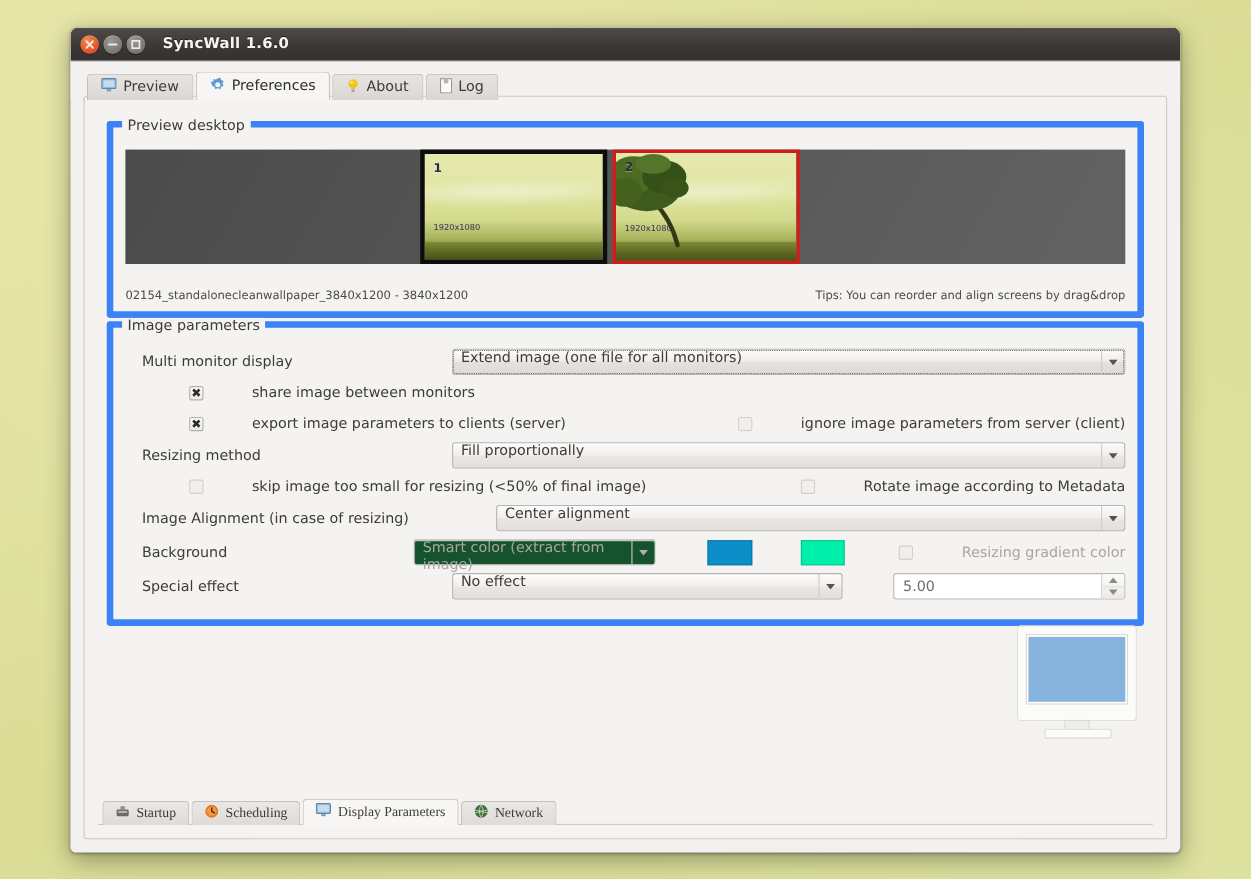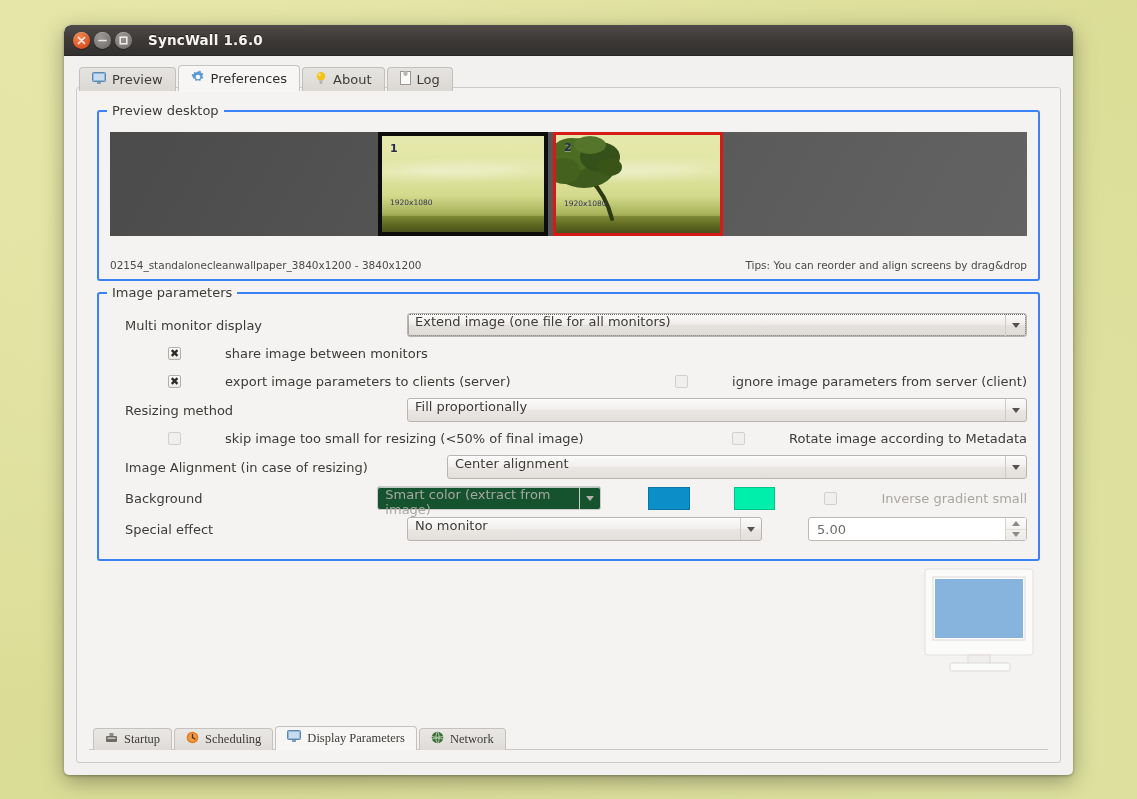--- a/index.html
+++ b/index.html
@@ -65,21 +65,21 @@
     border-color:#c6c3c0;
   }
   .tab.active:after{content:"";position:absolute;left:0;right:0;bottom:-1px;height:2px;background:#f7f6f5;}
 
   .panel{
     position:absolute;left:12px;top:62px;right:12px;bottom:12px;
     background:#f4f3f2;border:1px solid #cdcac7;border-radius:3px;
   }
 
   
-  .group{position:absolute;border:2px solid #3b82f6;border-radius:3px;}
+  .group{position:absolute;border:6px solid #3b82f6;border-radius:3px;}
   .group-title{
     position:absolute;top:-9px;left:8px;background:#f4f3f2;
     padding:0 5px;font-size:13px;color:#3c3b37;
   }
   #grp-preview{left:20px;top:22px;right:20px;height:167px;}
   #grp-params{left:20px;top:204px;right:20px;height:265px;}
 
   
   .desk{
     position:absolute;left:11px;top:20px;right:11px;height:104px;
@@ -363,27 +363,27 @@
         <div class="lbl" style="width:245px;">Background</div>
         <div class="combo disabled" style="width:250px;">
           <span>Smart color (extract from image)</span>
           <span class="arrow">
               <i></i>
             </span>
         </div>
         <div class="swatch" id="sw1" style="margin-left: 10px; background: rgb(12, 143, 201);"></div>
         <div class="swatch" id="sw2" style="margin-left: 7px; background: rgb(0, 239, 171);"></div>
         <div class="chk off" style="margin-left:12px;"></div>
-        <div class="lbl dim">Inverse gradient small</div>
+        <div class="lbl dim">Resizing gradient color</div>
       </div>
 
       <div class="row" style="top:222px;">
         <div class="lbl" style="width:245px;">Special effect</div>
         <div class="combo flat" style="width:355px;">
-          <span>No monitor</span>
+          <span>No effect</span>
           <span class="arrow">
               <i></i>
             </span>
         </div>
         <div class="spin" style="flex:1;margin-left:9px;">
           <span>5.00</span>
           <span class="spinbtns">
             <div class="up">
                 <i></i>
               </div>

